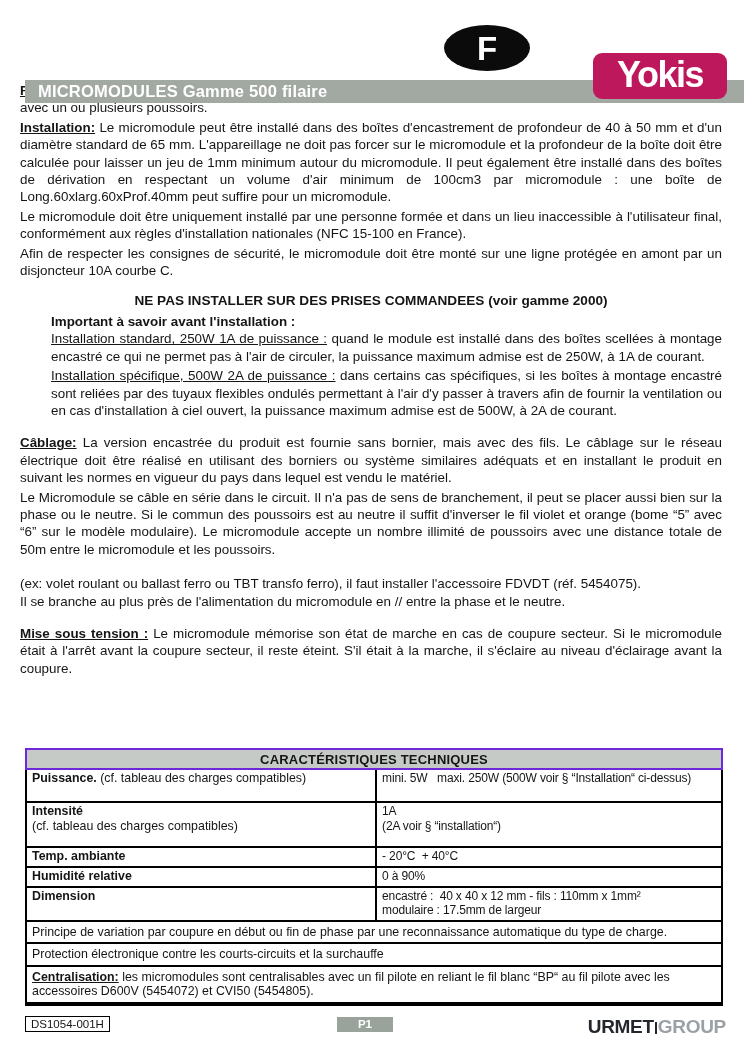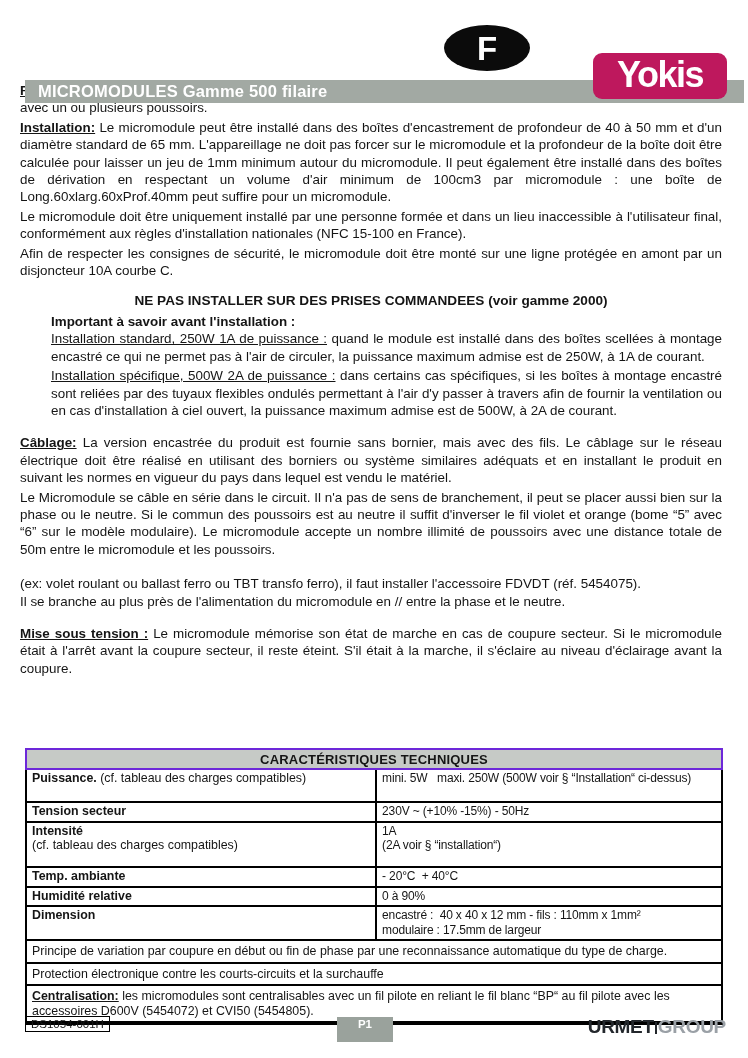--- a/index.html
+++ b/index.html
@@ -56,21 +56,21 @@
   tr.r0 td{height:28px;} tr.r1 td{height:14px;} tr.r2 td{height:40px;}
   tr.r3 td{height:15px;} tr.r4 td{height:14px;}
   tr.full td{padding:3px 5px;}
   
   .foot{position:absolute;left:0;top:1016px;width:748px;height:18px;}
   .doc-ref{
     position:absolute;left:25px;top:0;border:1px solid #000;font-size:11.5px;
     padding:0 5px;line-height:14px;height:14px;
   }
   .page-badge{
-    position:absolute;left:337px;top:1px;width:56px;height:25px;background:#9aa29c;
+    position:absolute;left:337px;top:1px;width:56px;height:15px;background:#9aa29c;
     color:#fff;font-weight:bold;font-size:11.5px;text-align:center;line-height:15px;
   }
   .brand{position:absolute;right:22px;top:0;font-size:19px;font-weight:800;letter-spacing:-.3px;}
   .brand .urmet{color:#23272c;}
   .brand .bar-sep{display:inline-block;width:2px;height:12px;background:#23272c;margin:0 1px;vertical-align:-1px;}
   .brand .grp{color:#9aa0a6;font-weight:800;}
 </style>
 </head>
 <body>
 
@@ -127,24 +127,20 @@
     <thead>
       <tr>
         <th colspan="2">CARACTÉRISTIQUES TECHNIQUES</th>
       </tr>
     </thead>
     <tbody>
       <tr class="r0">
         <td><b>Puissance.</b><span> (cf. tableau des charges compatibles)</span></td>
         <td class="val pre">mini. 5W   maxi. 250W (500W voir § “Installation“ ci-dessus)</td>
       </tr>
-      <tr class="r1">
-        <td><b>Tension secteur</b></td>
-        <td class="val pre">230V ~ (+10% -15%) - 50Hz</td>
-      </tr>
       <tr class="r2">
         <td><b>Intensité</b><div>(cf. tableau des charges compatibles)</div></td>
         <td class="val">
             <div class="pre">1A</div>
             <div class="pre">(2A voir § “installation“)</div>
           </td>
       </tr>
       <tr class="r3">
         <td><b>Temp. ambiante</b></td>
         <td class="val pre">- 20°C  + 40°C</td>

